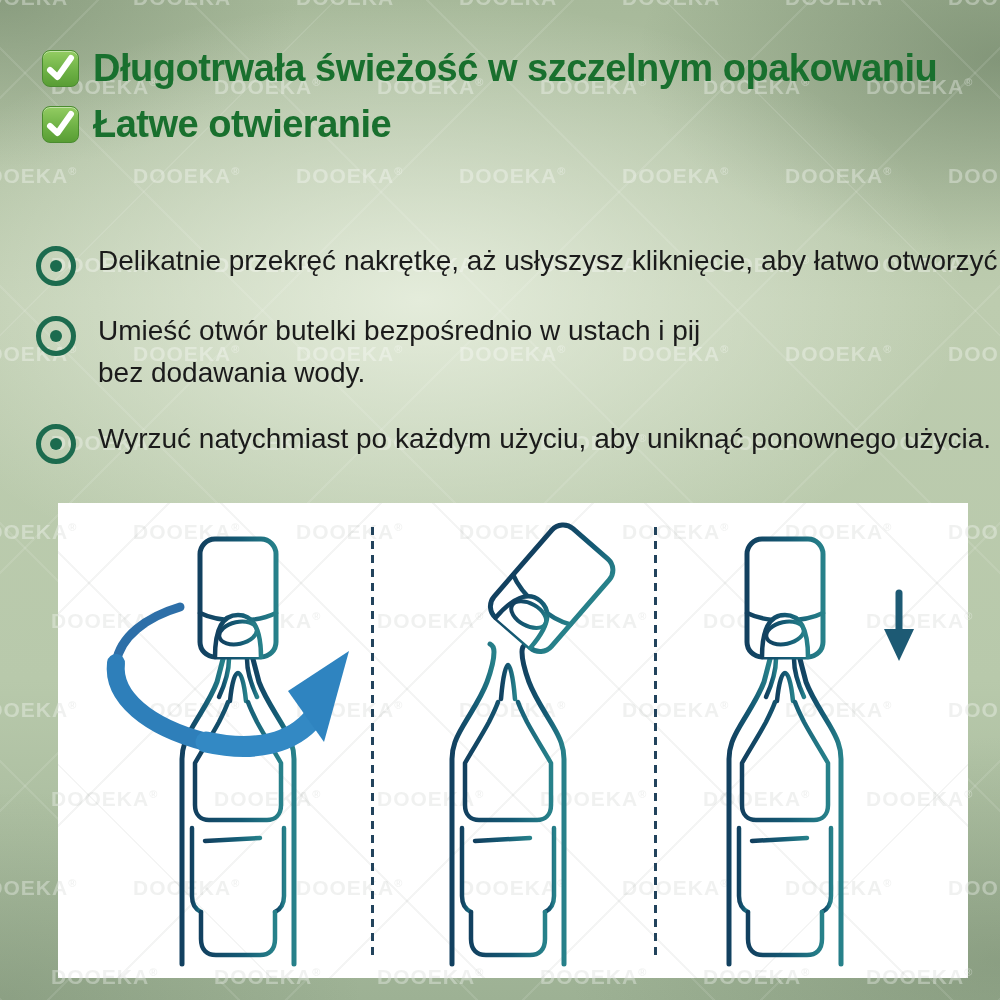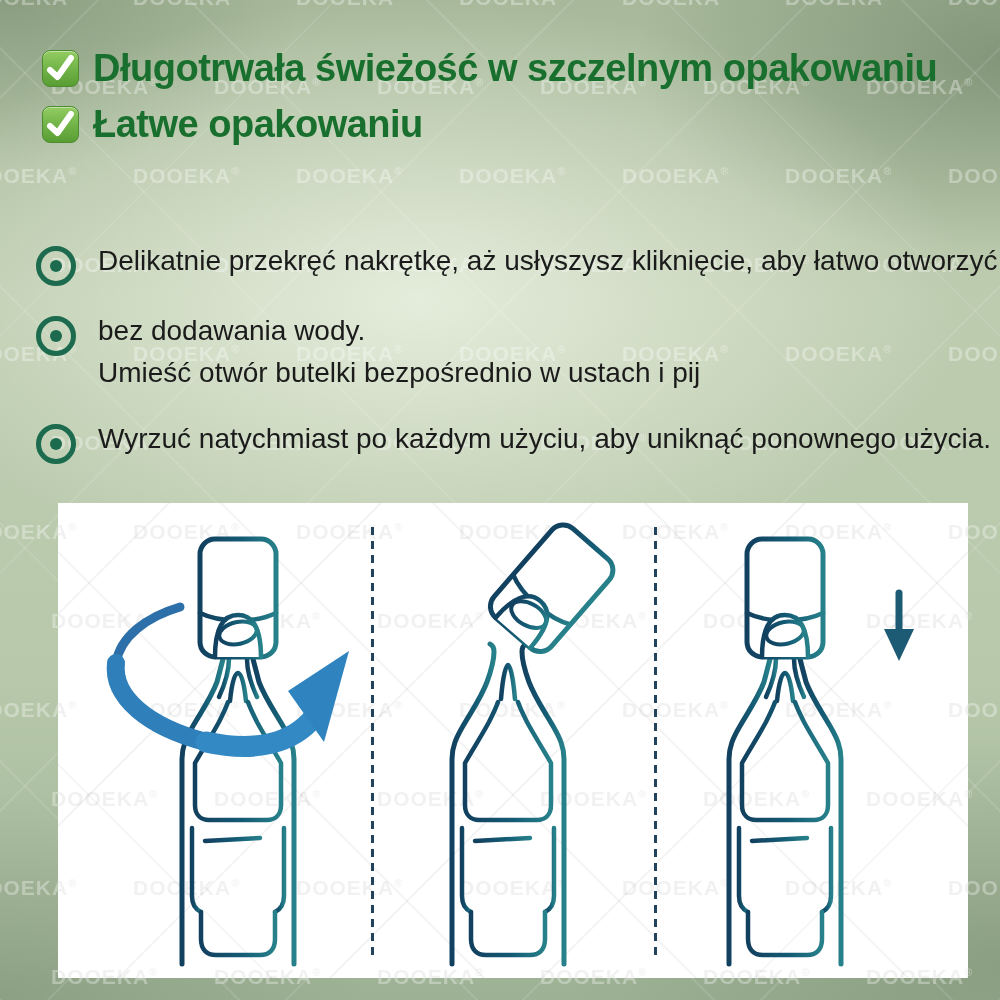--- a/index.html
+++ b/index.html
@@ -176,40 +176,40 @@
           </svg>
       </span>
       <span class="feat-label">Długotrwała świeżość w szczelnym opakowaniu</span>
     </div>
     <div class="feat-row">
       <span class="check-box">
         <svg width="35" height="35" viewBox="0 0 35 35">
             <polyline points="7,19 14.5,26 28,7" fill="none" stroke="#ffffff" stroke-width="6" stroke-linecap="round" stroke-linejoin="round"></polyline>
           </svg>
       </span>
-      <span class="feat-label">Łatwe opakowaniu</span>
+      <span class="feat-label">Łatwe otwieranie</span>
     </div>
   </div>
 
   <div class="instructions">
     <div class="inst-row">
       <span class="bullseye">
           <span class="dot"></span>
         </span>
       <div class="inst-lines">
         <span>Delikatnie przekręć nakrętkę, aż usłyszysz kliknięcie, aby łatwo otworzyć.</span>
       </div>
     </div>
     <div class="inst-row">
       <span class="bullseye">
           <span class="dot"></span>
         </span>
       <div class="inst-lines">
+        <span>Umieść otwór butelki bezpośrednio w ustach i pij</span>
         <span>bez dodawania wody.</span>
-        <span>Umieść otwór butelki bezpośrednio w ustach i pij</span>
       </div>
     </div>
     <div class="inst-row">
       <span class="bullseye">
           <span class="dot"></span>
         </span>
       <div class="inst-lines">
         <span>Wyrzuć natychmiast po każdym użyciu, aby uniknąć ponownego użycia.</span>
       </div>
     </div>

